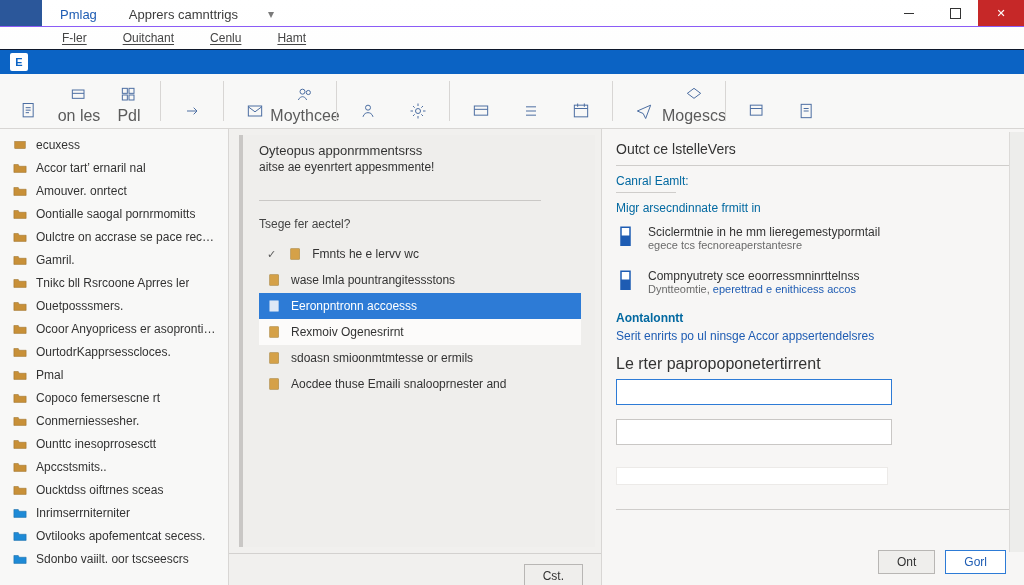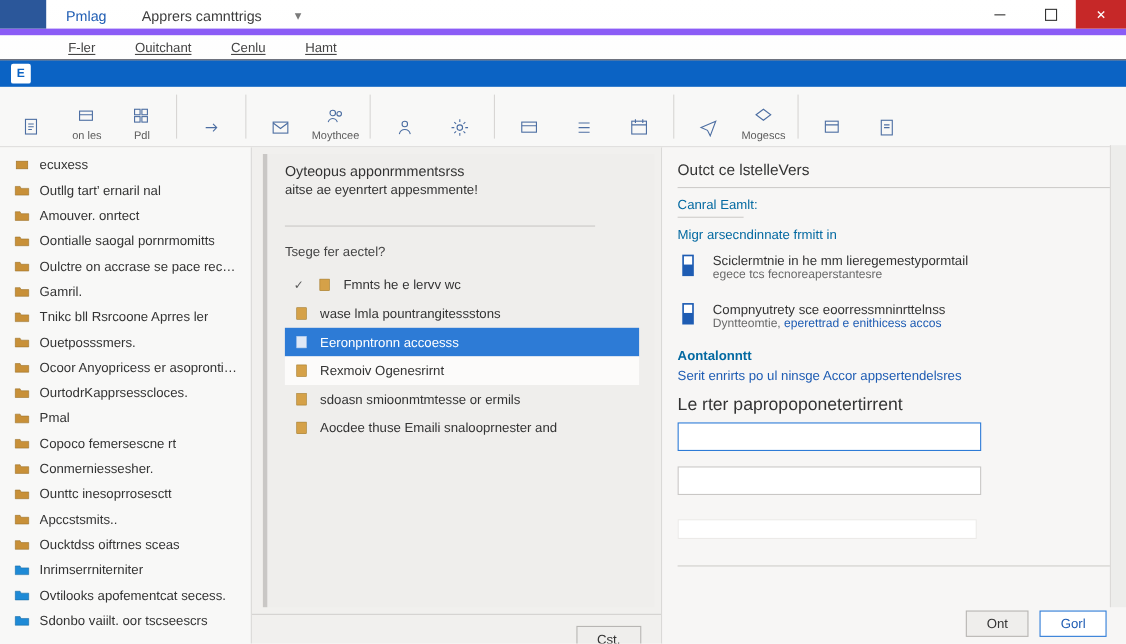--- a/index.html
+++ b/index.html
@@ -13,21 +13,21 @@
     --border:#c9c7c5;
     --border-light:#d8d6d4;
     --text:#2b2b2b;
     --text-dim:#6d6b69;
     --hilite:#2d7bd6;
     --hilite-fill:#2d7bd6;
   }
   html,body{margin:0;padding:0;font-family:"Segoe UI",Arial,sans-serif;font-size:12px;color:var(--text);background:#fff;}
   body{width:1024px;height:585px;overflow:hidden;position:relative;background:linear-gradient(#fff,#f3f2f0 90%);}
   
-  .titlebar{height:26px;display:flex;align-items:stretch;border-bottom:6px solid #8b5cf6;}
+  .titlebar{height:26px;display:flex;align-items:stretch;border-bottom:1px solid #8b5cf6;}
   .titlebar .accent{width:42px;background:var(--blue-ribbon);}
   .titlebar .tabs{display:flex;align-items:flex-end;gap:0;margin-left:2px;}
   .titlebar .tab{padding:5px 16px 4px;font-size:13px;color:#3c3c3c;}
   .titlebar .tab.active{color:#1e5cb3;}
   .titlebar .arrow{padding:5px 10px;color:#7a7a7a;margin-left:4px;}
   .titlebar .spacer{flex:1;}
   .titlebar .winbtn{width:46px;display:flex;align-items:center;justify-content:center;}
   .titlebar .winbtn.min::before{content:"";width:10px;height:1px;background:#333;}
   .titlebar .winbtn.max::before{content:"";width:9px;height:9px;border:1px solid #333;}
   .titlebar .winbtn.close{background:var(--red);}
@@ -37,21 +37,21 @@
   .menubar .menu{padding:0 18px;font-size:12px;color:#444;text-decoration:underline;text-underline-offset:2px;}
   
   .ribbon-strip{height:24px;background:var(--blue-bright);display:flex;align-items:center;padding:0 10px;color:#fff;gap:10px;}
   .ribbon-strip .mk{width:18px;height:18px;background:#fff;border-radius:2px;display:flex;align-items:center;justify-content:center;color:var(--blue-bright);font-weight:700;font-size:11px;}
   .ribbon-strip .msg{letter-spacing:.2px;font-size:12px;}
   
   .toolbar{height:54px;display:flex;align-items:center;padding:0 6px;gap:4px;border-bottom:1px solid var(--border-light);background:var(--panel-light);} 
   .toolbar .tbtn{width:46px;height:46px;display:flex;flex-direction:column;align-items:center;justify-content:flex-end;gap:2px;}
   .toolbar .tbtn .ic{width:22px;height:22px;display:flex;align-items:center;justify-content:center;}
   .toolbar .tbtn .ic svg{width:20px;height:20px;stroke:#4c6ea2;fill:none;stroke-width:1.2;}
-  .toolbar .tbtn .lbl{font-size:10px;color:#5b5b5b;line-height:1;white-space:nowrap;}
+  .toolbar .tbtn .lbl{font-size:16px;color:#5b5b5b;line-height:1;white-space:nowrap;}
   .toolbar .sep{width:1px;height:40px;background:var(--border-light);margin:0 4px;}
   
   .workspace{display:flex;height:calc(585px - 26px - 22px - 24px - 54px);}
   .col{overflow:hidden;}
   .col-left{width:228px;border-right:1px solid var(--border-light);background:var(--panel-light);padding:4px 0;}
   .col-mid{width:372px;border-right:1px solid var(--border-light);background:#f1f0ee;display:flex;flex-direction:column;}
   .col-right{flex:1;background:#f7f6f5;padding:6px 14px;display:flex;flex-direction:column;}
   
   .nav{list-style:none;margin:0;padding:0;}
   .nav li{display:flex;align-items:center;gap:8px;padding:3.5px 10px 3.5px 12px;}
@@ -276,21 +276,21 @@
             </svg>
           </span>
           <span class="txt">ecuxess</span>
         </li>
         <li>
           <span class="nic">
             <svg viewBox="0 0 16 16">
               <path d="M1 4h5l1 2h8v7H1z"></path>
             </svg>
           </span>
-          <span class="txt">Outllg tart’ ernaril nal</span>
+          <span class="txt">Accor tart’ ernaril nal</span>
         </li>
         <li>
           <span class="nic">
             <svg viewBox="0 0 16 16">
               <path d="M1 4h5l1 2h8v7H1z"></path>
             </svg>
           </span>
           <span class="txt">Amouver. onrtect</span>
         </li>
         <li>

